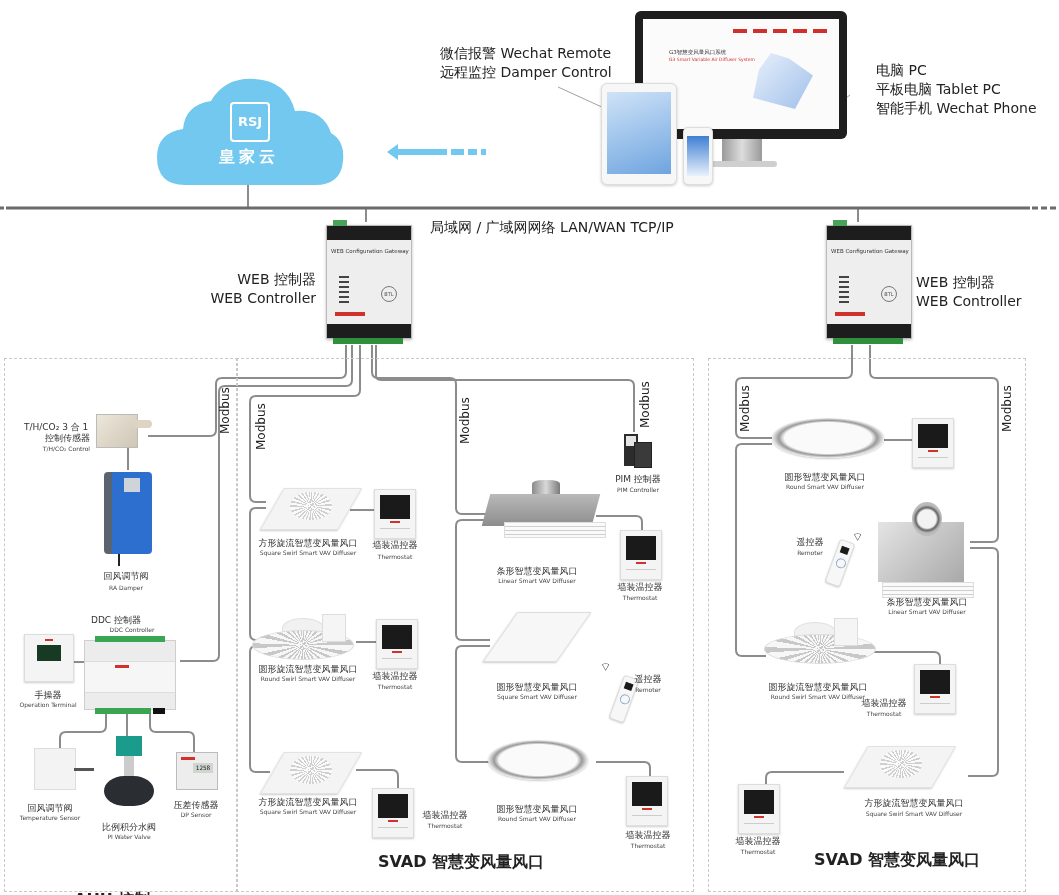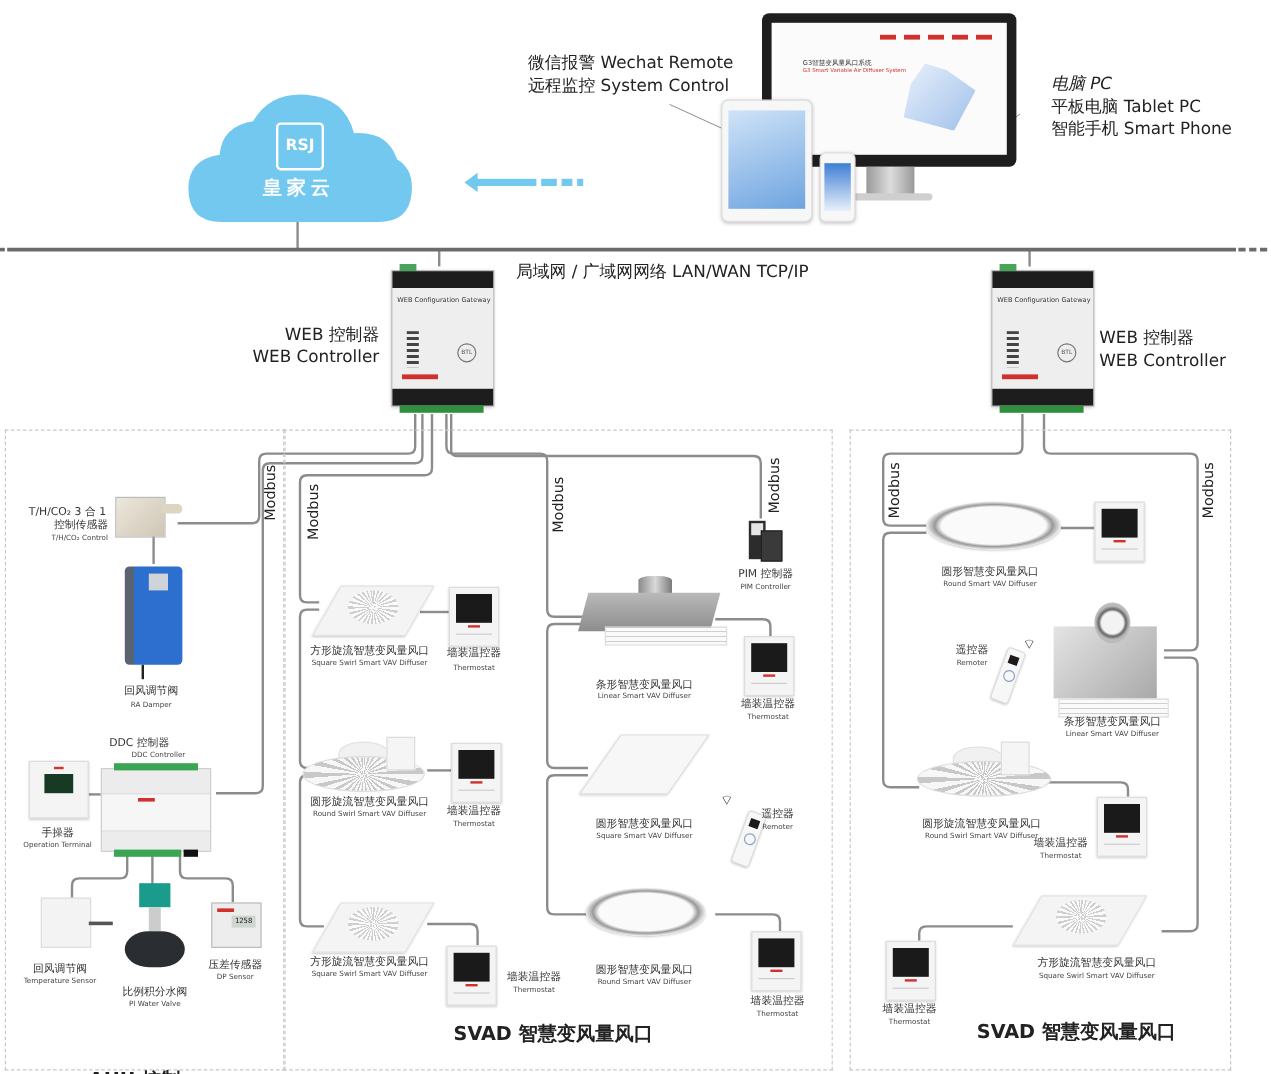--- a/index.html
+++ b/index.html
@@ -126,42 +126,42 @@
 <div class="zone" style="left:236px;top:358px;width:456px;height:532px;"></div>
 <div class="zone" style="left:708px;top:358px;width:316px;height:532px;"></div>
 
 <svg class="cloud" style="left:155px;top:75px;width:190px;height:112px;" viewBox="0 0 190 112">
   <path d="M30 110 Q2 110 2 82 Q2 58 28 54 Q30 30 56 26 Q70 2 100 4 Q132 6 140 36 Q168 34 176 58 Q190 66 188 86 Q186 110 160 110 Z" fill="#72c8ee"></path>
 </svg>
 <div class="abs" style="left:230px;top:102px;width:36px;height:36px;border:2px solid #fff;border-radius:4px;color:#fff;font-size:13px;font-weight:bold;text-align:center;line-height:36px;">RSJ</div>
 <div class="abs" style="left:214px;top:147px;width:70px;text-align:center;color:#fff;font-size:16px;font-weight:bold;letter-spacing:4px;">皇家云</div>
 
 <div class="abs lbl-big" style="left:440px;top:44px;">微信报警 Wechat Remote</div>
-<div class="abs lbl-big" style="left:440px;top:63px;">远程监控 System Control</div>
+<div class="abs lbl-big" style="left:440px;top:63px;">远程监控 Damper Control</div>
 
 <div class="monitor" style="left:635px;top:11px;">
   <div class="scr">
     <div class="nav"></div>
     <div class="t1">G3智慧变风量风口系统</div>
     <div class="t2">G3 Smart Variable Air Diffuser System</div>
     <div class="bld"></div>
   </div>
 </div>
 <div class="monitor-stand" style="left:722px;top:139px;"></div>
 <div class="monitor-base" style="left:707px;top:161px;"></div>
 <div class="tablet" style="left:601px;top:83px;">
     <div class="scr"></div>
   </div>
 <div class="phone" style="left:683px;top:127px;">
     <div class="scr"></div>
   </div>
 
-<div class="abs lbl-big" style="left:876px;top:61px;font-style:italic;">电脑 PC</div>
+<div class="abs lbl-big" style="left:876px;top:61px;">电脑 PC</div>
 <div class="abs lbl-big" style="left:876px;top:80px;">平板电脑 Tablet PC</div>
-<div class="abs lbl-big" style="left:876px;top:99px;">智能手机 Smart Phone</div>
+<div class="abs lbl-big" style="left:876px;top:99px;">智能手机 Wechat Phone</div>
 
 <div class="abs lbl-big" style="left:430px;top:218px;">局域网 / 广域网网络 LAN/WAN TCP/IP</div>
 
 <div class="gateway" style="left:326px;top:225px;">
   <div class="term-top"></div>
     <div class="top"></div>
   <div class="name">WEB Configuration Gateway</div>
   <div class="leds"></div>
   <div class="btl">BTL</div>
   <div class="logo"></div>

